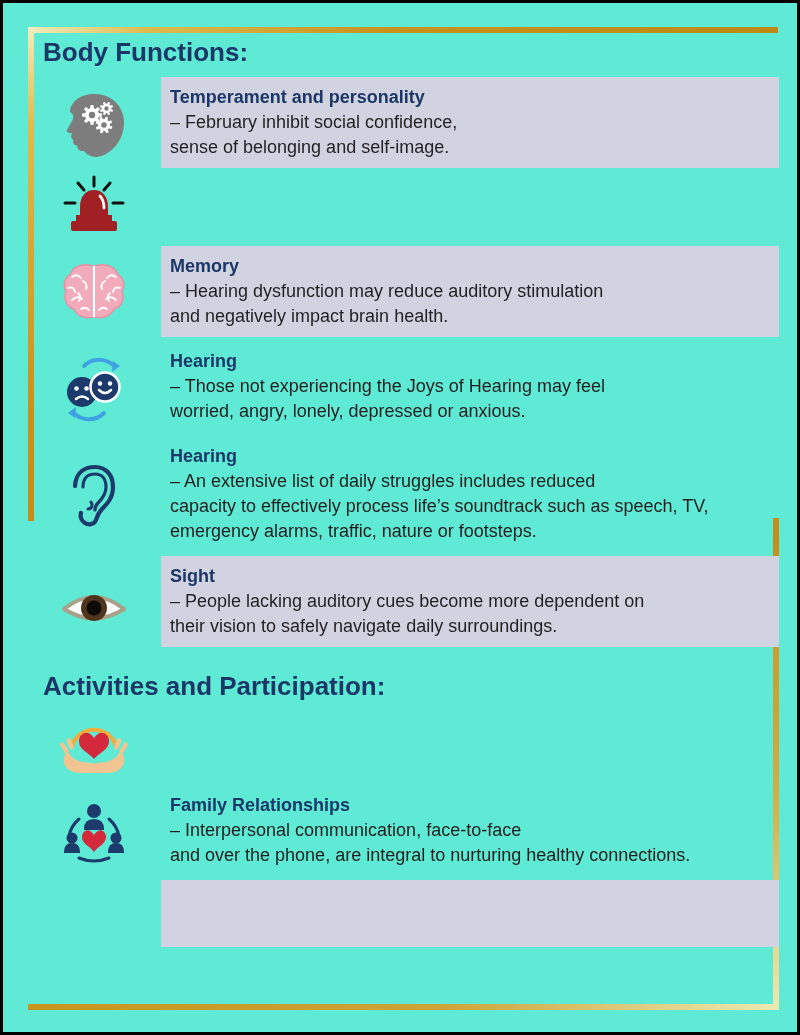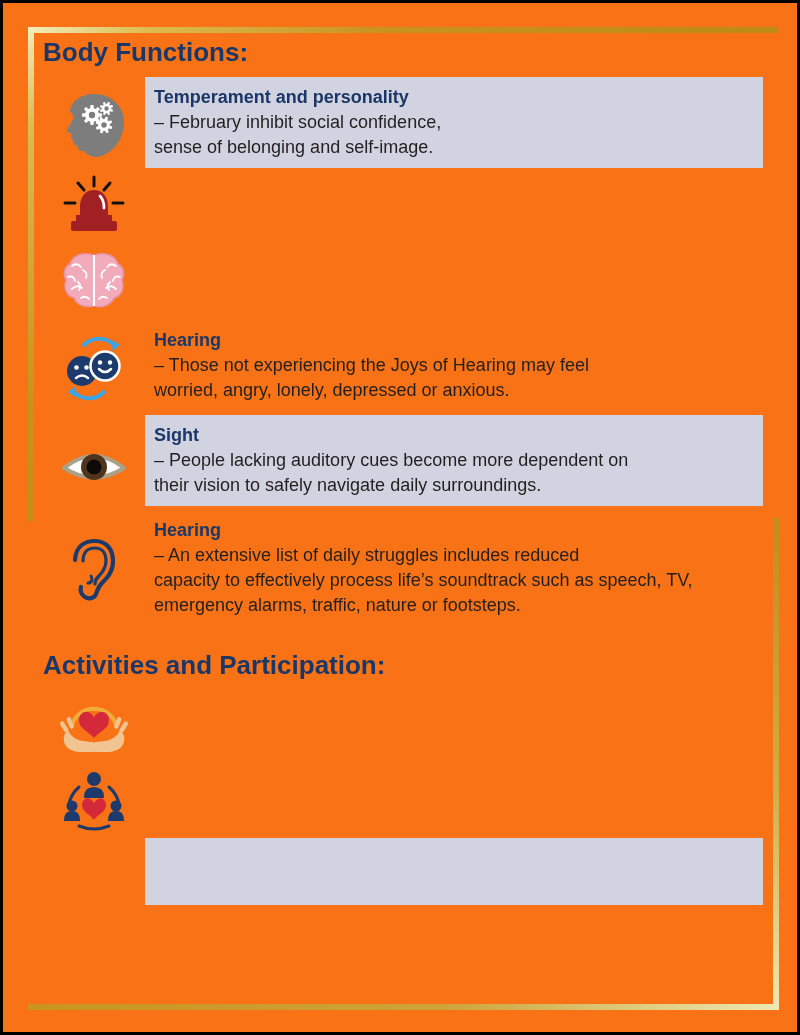--- a/index.html
+++ b/index.html
@@ -1,18 +1,18 @@
 <!DOCTYPE html>
 <html style="--navy: #1b3767; --text: #231f20; --highlight: #d2d3e0;"><head>
 <meta charset="utf-8">
 <style>
   html,body{margin:0;padding:0;background:#fff;}
   .page{
     position:relative;width:800px;height:1035px;box-sizing:border-box;
-    background:#f97316;border:3px solid #000;overflow:hidden;
+    background:#5eead4;border:3px solid #000;overflow:hidden;
     font-family:"Liberation Sans","DejaVu Sans",sans-serif;
   }
   
   .gold{position:absolute;z-index:1;}
   .gold-top{left:25px;top:24px;width:750px;height:6px;
     background:linear-gradient(90deg,#f1edbd 0%,#ddbb4e 16%,#c8921e 48%,#bd8a16 100%);}
   .gold-left{left:25px;top:24px;width:6px;height:494px;
     background:linear-gradient(180deg,#f1edbd 0%,#ddbb4e 20%,#c8921e 75%,#c28d1a 100%);}
   .gold-right{left:770px;top:515px;width:6px;height:492px;
     background:linear-gradient(180deg,#c28d1a 0%,#d1ad44 55%,#ecE9b2 100%);}
@@ -20,21 +20,21 @@
     background:linear-gradient(90deg,#c8951f 0%,#cda338 55%,#ece9b2 100%);}
 
   .content{position:absolute;left:0;top:0;right:0;z-index:2;
     padding:34px 38px 0 40px;box-sizing:border-box;}
   h2.section-title{
     margin:0 0 10px 0;font-size:26px;line-height:30px;font-weight:bold;
     color:var(--navy,#1b3767);letter-spacing:0;
   }
   #sections section + section h2.section-title{margin-top:24px;}
   .rows{display:block;}
-  .row{display:flex;align-items:stretch;margin-bottom:4px;}
+  .row{display:flex;align-items:stretch;margin-bottom:4px;gap:16px;}
   .icon{flex:0 0 102px;display:flex;align-items:center;justify-content:center;}
   .icon svg{width:70px;height:70px;display:block;}
   .txt{
     flex:0 0 618px;box-sizing:border-box;min-height:67px;
     padding:8px 9px 8px 9px;display:flex;flex-direction:column;justify-content:center;
     font-size:18px;line-height:25px;color:var(--text,#231f20);
     white-space:pre-line;
   }
   .txt.hl{background:var(--highlight,#d2d3e0);}
   .lead{font-weight:bold;color:var(--navy,#1b3767);}
@@ -134,20 +134,22 @@
       <path d="M57,20 q-5,-4 -9,1"></path>
                     <path d="M61,31 q-6,-2 -7,4"></path>
       <path d="M57,43 q-5,-5 -10,-1"></path>
                     <path d="M48,52 q-5,-3 -8,1"></path>
       <path d="M46,24 q-5,3 -3,8"></path>
                     <path d="M51,36 q-4,4 -1,8"></path>
     </g>
     <path d="M35,9 V60" stroke="#fff" stroke-width="2.5"></path>
   </svg>
               </span>
+    <div class="txt hl"><span class="lead">Memory</span><span class="rest"> – Hearing dysfunction may reduce auditory stimulation
+and negatively impact brain health.</span></div>
   </div>
 
   <div class="row">
     <span class="icon">
                 <svg viewBox="0 0 70 70" xmlns="http://www.w3.org/2000/svg">
     <path d="M25,14 C34,5 48,6 56,15" stroke="#3fa3e3" stroke-width="4" fill="none" stroke-linecap="round"></path>
     <path d="M54,9 L61,14 L53,20 Z" fill="#3fa3e3"></path>
     <path d="M45,61 C36,70 22,69 14,60" stroke="#3fa3e3" stroke-width="4" fill="none" stroke-linecap="round"></path>
     <path d="M16,66 L9,61 L17,55 Z" fill="#3fa3e3"></path>
     <circle cx="23" cy="40" r="15" fill="#1c3a6c"></circle>
@@ -160,42 +162,42 @@
     <path d="M40,38 Q46,44 52,38" stroke="#fff" stroke-width="2.5" fill="none" stroke-linecap="round"></path>
   </svg>
               </span>
     <div class="txt"><span class="lead">Hearing</span><span class="rest"> – Those not experiencing the Joys of Hearing may feel
 worried, angry, lonely, depressed or anxious.</span></div>
   </div>
 
   <div class="row">
     <span class="icon">
                 <svg viewBox="0 0 70 70" xmlns="http://www.w3.org/2000/svg">
-    <path d="M5,42 Q35,18 65,42 Q35,61 5,42 Z" fill="#fff" stroke="#a9a189" stroke-width="4" stroke-linejoin="round"></path>
-    <circle cx="35" cy="41" r="13" fill="#4f351d"></circle>
-    <circle cx="35" cy="41" r="7.5" fill="#0d0a07"></circle>
-  </svg>
-              </span>
-    <div class="txt hl"><span class="lead">Sight</span><span class="rest"> – People lacking auditory cues become more dependent on
-their vision to safely navigate daily surroundings.</span></div>
-  </div>
-
-  <div class="row">
-    <span class="icon">
-                <svg viewBox="0 0 70 70" xmlns="http://www.w3.org/2000/svg">
     <g stroke="#1c3a6c" stroke-width="4.2" fill="none" stroke-linecap="round">
       <path d="M16,27 C17,12 27,8 36,8 C48,8 54,17 54,28 C54,39 48,45 43,50 C39,54 38,58 37,61 C35,66 29,66 26,64 C22,62 21,57 22,54"></path>
       <path d="M24,28 C24,18 30,15 36,15 C44,15 47,21 47,28 C47,35 43,40 39,44 C36,47 36,49 36,51" stroke-width="3.2"></path>
       <path d="M29,50 C33,50 34,46 32,43" stroke-width="3"></path>
     </g>
   </svg>
               </span>
     <div class="txt"><span class="lead">Hearing</span><span class="rest"> – An extensive list of daily struggles includes reduced
 capacity to effectively process life’s soundtrack such as speech, TV,
 emergency alarms, traffic, nature or footsteps.</span></div>
+  </div>
+
+  <div class="row">
+    <span class="icon">
+                <svg viewBox="0 0 70 70" xmlns="http://www.w3.org/2000/svg">
+    <path d="M5,42 Q35,18 65,42 Q35,61 5,42 Z" fill="#fff" stroke="#a9a189" stroke-width="4" stroke-linejoin="round"></path>
+    <circle cx="35" cy="41" r="13" fill="#4f351d"></circle>
+    <circle cx="35" cy="41" r="7.5" fill="#0d0a07"></circle>
+  </svg>
+              </span>
+    <div class="txt hl"><span class="lead">Sight</span><span class="rest"> – People lacking auditory cues become more dependent on
+their vision to safely navigate daily surroundings.</span></div>
   </div>
 </div>
   </section>
 
   <section>
     <h2 class="section-title">Activities and Participation:</h2>
     <div class="rows">
   <div class="row">
     <span class="icon">
                 <svg viewBox="0 0 70 70" xmlns="http://www.w3.org/2000/svg">
@@ -225,20 +227,22 @@
     <g fill="#1c3a6c">
       <circle cx="35" cy="15" r="7"></circle>
       <path d="M25,33 Q25,23 35,23 Q45,23 45,33 L45,34 H25 Z"></path>
       <circle cx="13" cy="42" r="5.5"></circle>
       <path d="M5,56 Q5,47 13,47 Q21,47 21,56 L21,57 H5 Z"></path>
       <circle cx="57" cy="42" r="5.5"></circle>
       <path d="M49,56 Q49,47 57,47 Q65,47 65,56 L65,57 H49 Z"></path>
     </g>
   </svg>
               </span>
+    <div class="txt"><span class="lead">Family Relationships</span><span class="rest"> – Interpersonal communication, face-to-face
+and over the phone, are integral to nurturing healthy connections.</span></div>
   </div>
 
   <div class="row">
     <span class="icon"></span>
     <div class="txt hl"></div>
   </div>
 
 </div>
   </section>
 </div>

